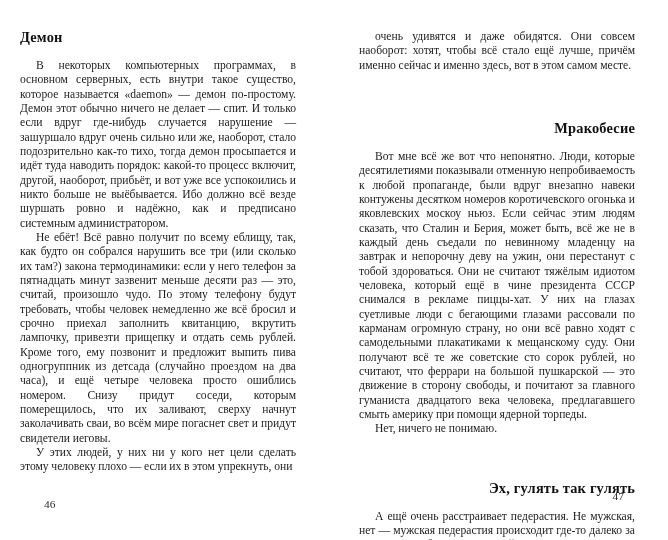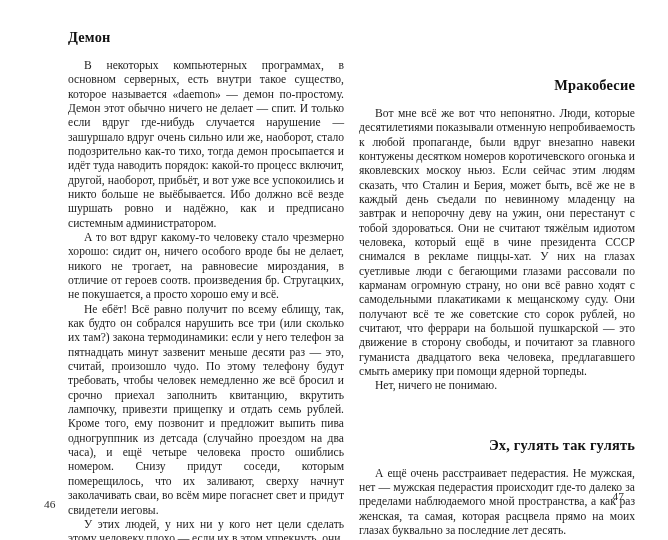--- a/index.html
+++ b/index.html
@@ -20,21 +20,21 @@
     inset: 0;
     display: flex;
   }
   .page {
     position: relative;
     height: 540px;
     box-sizing: border-box;
   }
   .page-left {
     width: 334px;
-    padding: 30px 14px 0 68px;
+    padding: 30px 14px 0 20px;
   }
   .page-right {
     width: 334px;
     padding: 30px 36px 0 25px;
   }
   .col {
     width: 276px;
   }
   .heading {
     font-family: "Liberation Serif", "DejaVu Serif", serif;
@@ -93,31 +93,31 @@
 </style>
 </head>
 <body>
 
 <div class="spread">
 
   <div class="page page-left">
     <div class="col">
       <h2 class="heading">Демон</h2>
       <p class="para">В некоторых компьютерных программах, в основном серверных, есть внутри такое существо, которое называется «daemon» — демон по-простому. Демон этот обычно ничего не делает — спит. И только если вдруг где-нибудь случается нарушение — зашуршало вдруг очень сильно или же, наоборот, стало подозрительно как-то тихо, тогда демон просыпается и идёт туда наводить порядок: какой-то процесс включит, другой, наоборот, прибьёт, и вот уже все успокоились и никто больше не выёбывается. Ибо должно всё везде шуршать ровно и надёжно, как и предписано системным администратором.</p>
-      <p class="para">А то вот вдруг какому-то человеку стало чрезмерно хорошо: сидит он, ничего особого вроде бы не делает, никого не трогает, на равновесие мироздания, в отличие от героев соотв. произведения бр. Стругацких, не покушается, а просто хорошо ему и всё.</p>
       <p class="para">Не ебёт! Всё равно получит по всему еблищу, так, как будто он собрался нарушить все три (или сколько их там?) закона термодинамики: если у него телефон за пятнадцать минут зазвенит меньше десяти раз — это, считай, произошло чудо. По этому телефону будут требовать, чтобы человек немедленно же всё бросил и срочно приехал заполнить квитанцию, вкрутить лампочку, привезти прищепку и отдать семь рублей. Кроме того, ему позвонит и предложит выпить пива одногруппник из детсада (случайно проездом на два часа), и ещё четыре человека просто ошиблись номером. Снизу придут соседи, которым померещилось, что их заливают, сверху начнут заколачивать сваи, во всём мире погаснет свет и придут свидетели иеговы.</p>
       <p class="para">У этих людей, у них ни у кого нет цели сделать этому человеку плохо — если их в этом упрекнуть, они</p>
     </div>
     <div class="folio folio-left">46</div>
   </div>
 
   <div class="gutter"></div>
 
   <div class="page page-right">
     <div class="col">
+      <p class="para">очень удивятся и даже обидятся. Они совсем наоборот: хотят, чтобы всё стало ещё лучше, причём именно сейчас и именно здесь, вот в этом самом месте.</p>
 
       <h2 class="heading heading-right heading-spaced">Мракобесие</h2>
       <p class="para">Вот мне всё же вот что непонятно. Люди, которые десятилетиями показывали отменную непробиваемость к любой пропаганде, были вдруг внезапно навеки контужены десятком номеров коротичевского огонька и яковлевских москоу ньюз. Если сейчас этим людям сказать, что Сталин и Берия, может быть, всё же не в каждый день съедали по невинному младенцу на завтрак и непорочну деву на ужин, они перестанут с тобой здороваться. Они не считают тяжёлым идиотом человека, который ещё в чине президента СССР снимался в рекламе пиццы-хат. У них на глазах суетливые люди с бегающими глазами рассовали по карманам огромную страну, но они всё равно ходят с самодельными плакатиками к мещанскому суду. Они получают всё те же советские сто сорок рублей, но считают, что феррари на большой пушкарской — это движение в сторону свободы, и почитают за главного гуманиста двадцатого века человека, предлагавшего смыть америку при помощи ядерной торпеды.</p>
       <p class="para">Нет, ничего не понимаю.</p>
 
       <h2 class="heading heading-right heading-spaced-2">Эх, гулять так гулять</h2>
       <p class="para">А ещё очень расстраивает педерастия. Не мужская, нет — мужская педерастия происходит где-то далеко за пределами наблюдаемого мной пространства, а как раз женская, та самая, которая расцвела прямо на моих глазах буквально за последние лет десять.</p>
     </div>
     <div class="folio folio-right">47</div>
   </div>

